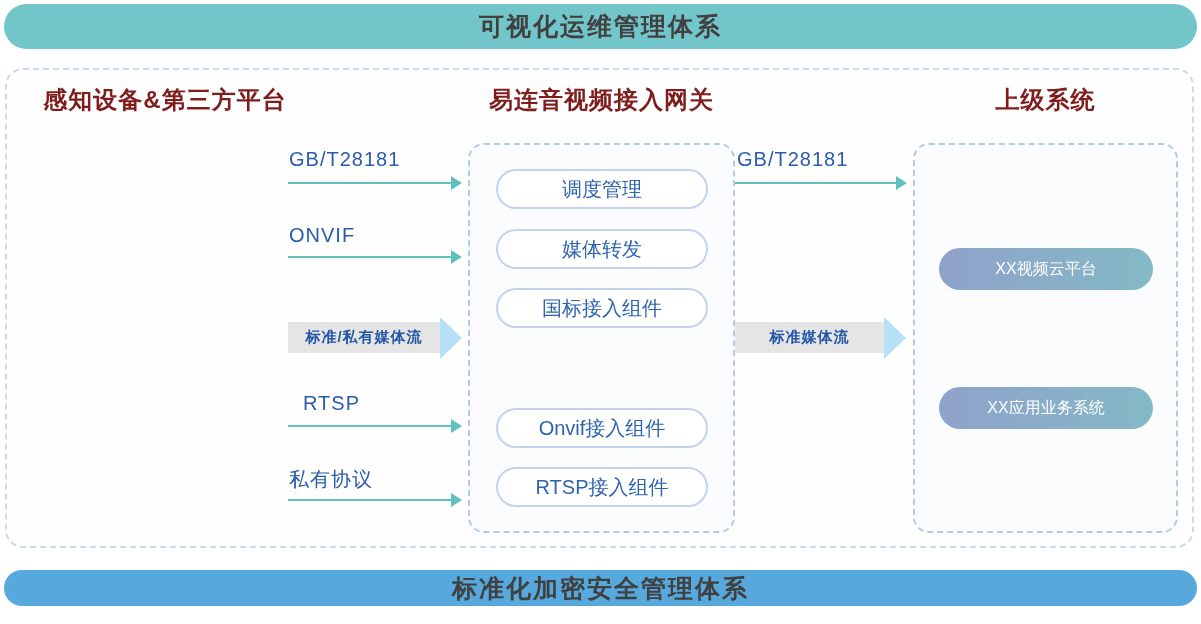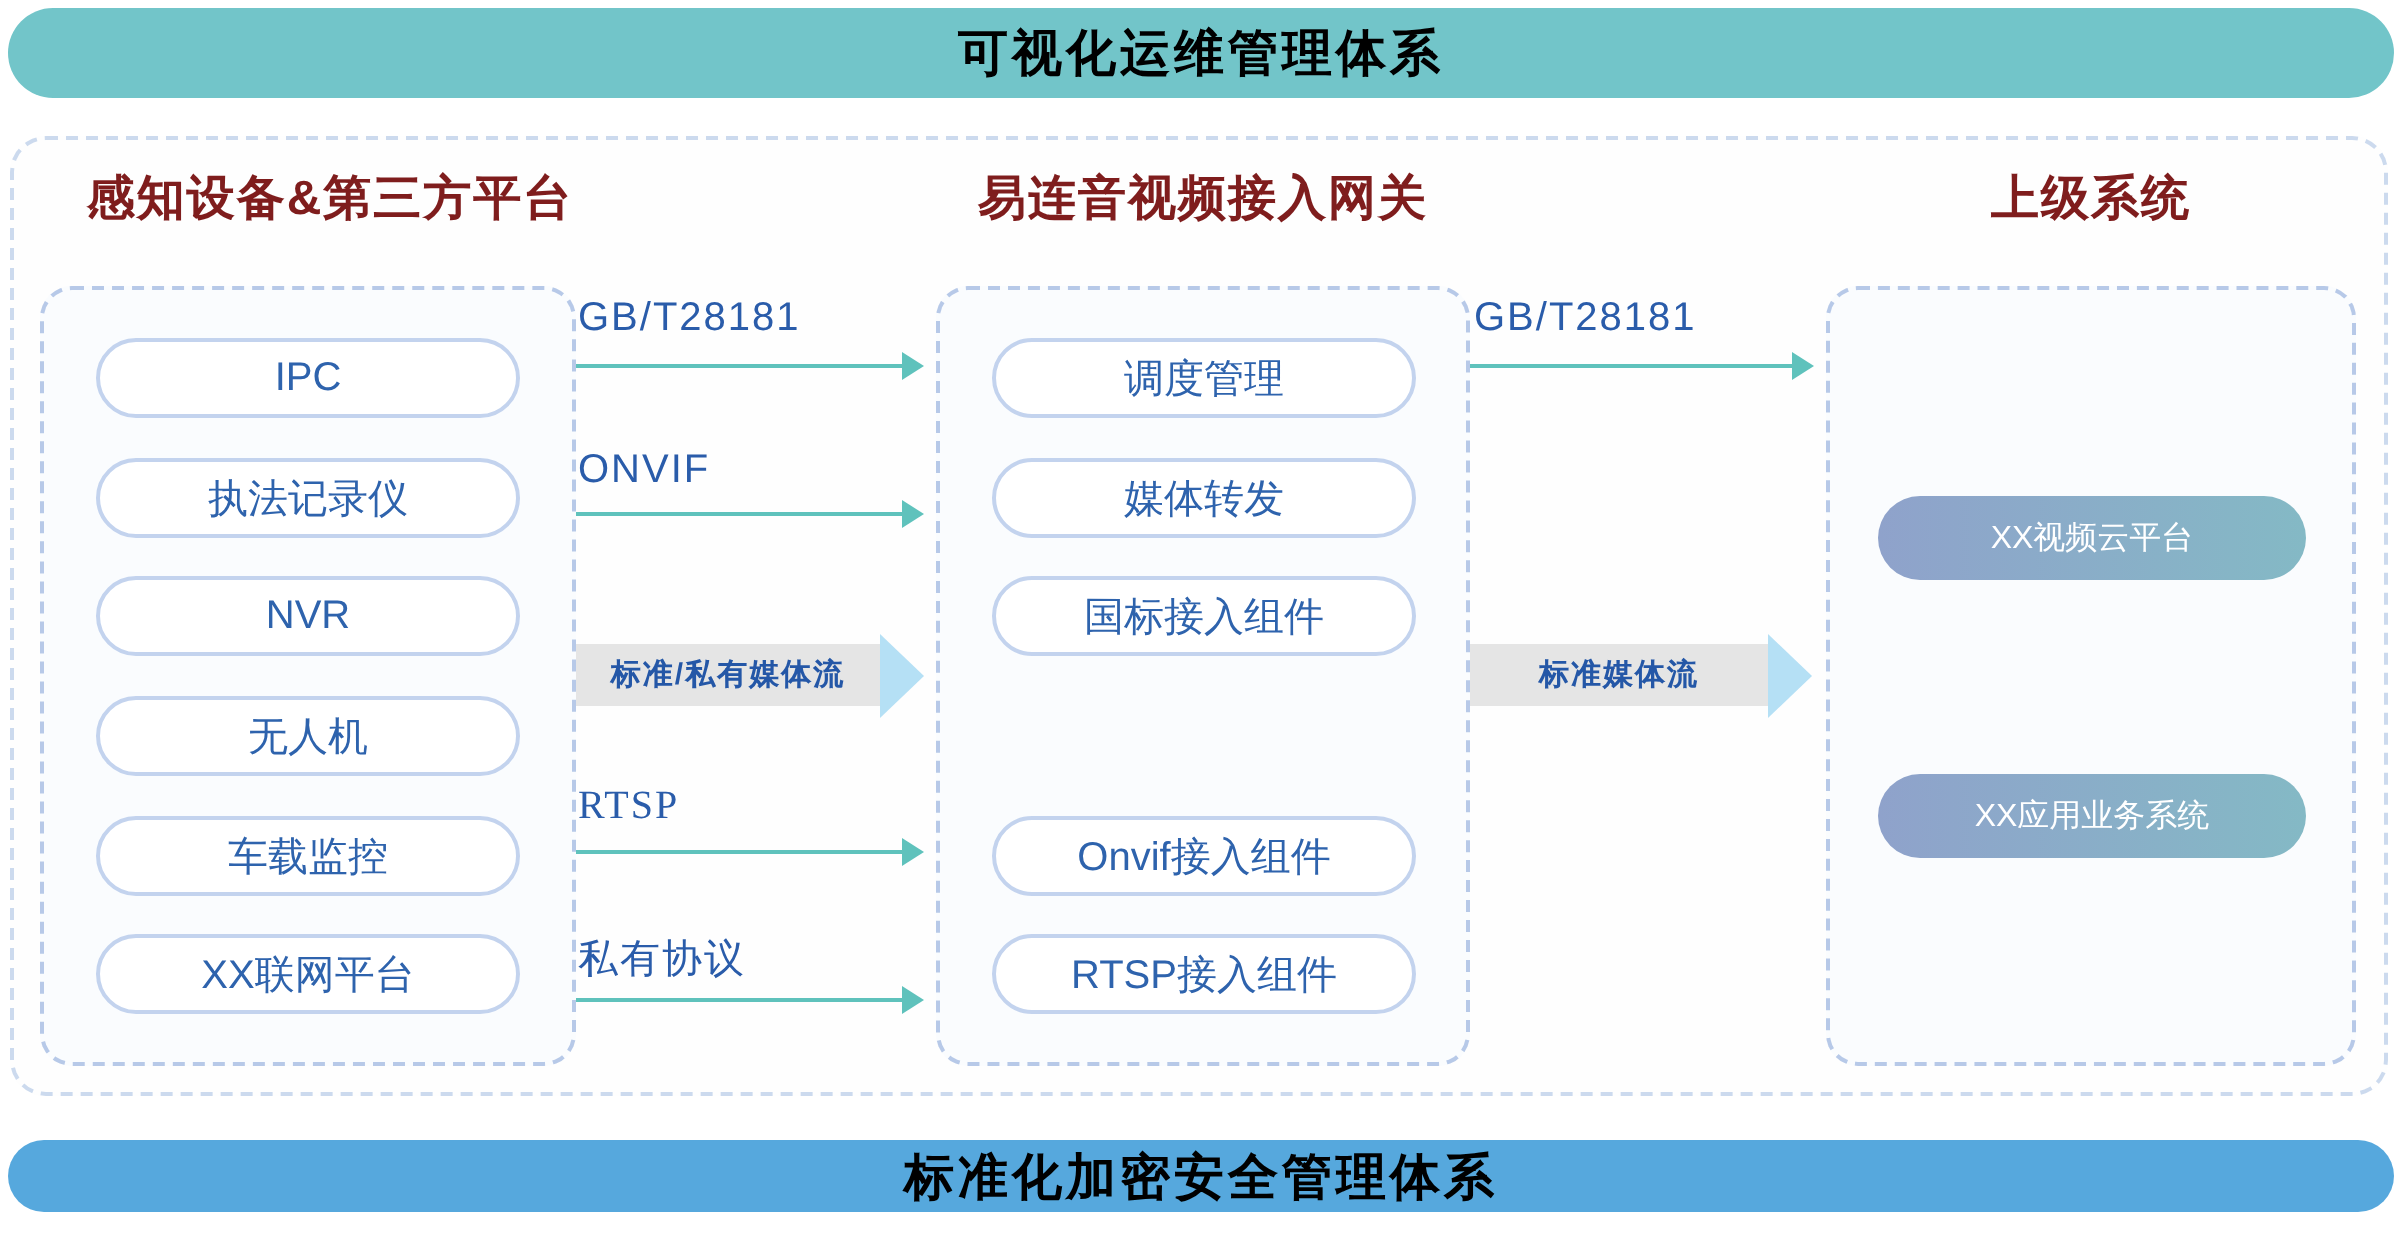--- a/index.html
+++ b/index.html
@@ -12,21 +12,21 @@
     position: relative;
     width: 1201px; height: 624px;
     background: #ffffff;
     overflow: hidden;
   }
   
   .banner {
     position: absolute;
     left: 4px; width: 1193px; height: 45px;
     border-radius: 23px;
-    color: #000000;
+    color: #404040;
     font-size: 25px; font-weight: bold; letter-spacing: 2px;
     display: flex; align-items: center; justify-content: center;
   }
   .banner.top { top: 4px; background: #72c5c9; }
   .banner.bottom { top: 570px; height: 36px; border-radius: 24px; background: #56a8dd; }
 
   
   .outer-frame {
     position: absolute;
     left: 5px; top: 68px; width: 1189px; height: 480px;
@@ -124,28 +124,20 @@
   <div class="banner top">
     <span>可视化运维管理体系</span>
   </div>
 
   <div class="outer-frame"></div>
 
   <div class="col-title t-devices">感知设备&amp;第三方平台</div>
   <div class="col-title t-gateway">易连音视频接入网关</div>
   <div class="col-title t-upper">上级系统</div>
 
-  <div class="inner-box box-devices">
-    <div class="pill p0">IPC</div>
-    <div class="pill p1">执法记录仪</div>
-    <div class="pill p2">NVR</div>
-    <div class="pill p3">无人机</div>
-    <div class="pill p4">车载监控</div>
-    <div class="pill p5">XX联网平台</div>
-  </div>
 
   <div class="inner-box box-gateway">
     <div class="pill p0">调度管理</div>
     <div class="pill p1">媒体转发</div>
     <div class="pill p2">国标接入组件</div>
     <div class="pill p4">Onvif接入组件</div>
     <div class="pill p5">RTSP接入组件</div>
   </div>
 
   <div class="inner-box box-upper">
@@ -154,21 +146,21 @@
   </div>
 
   <div class="arrow-label" style="left:289px; top:148px;">GB/T28181</div>
   <div class="thin-arrow" style="left:288px; top:182px; width:163px;"></div>
 
   <div class="arrow-label" style="left:289px; top:224px;">ONVIF</div>
   <div class="thin-arrow" style="left:288px; top:256px; width:163px;"></div>
 
   <div class="big-arrow" style="left:288px; top:322px; width:152px;">标准/私有媒体流</div>
 
-  <div class="arrow-label" style="left:289px; top:392px;font-family:Liberation Serif, serif;">RTSP</div>
+  <div class="arrow-label" style="left:303px; top:392px;">RTSP</div>
   <div class="thin-arrow" style="left:288px; top:425px; width:163px;"></div>
 
   <div class="arrow-label" style="left:289px; top:466px;">私有协议</div>
   <div class="thin-arrow" style="left:288px; top:499px; width:163px;"></div>
 
   <div class="arrow-label" style="left:737px; top:148px;">GB/T28181</div>
   <div class="thin-arrow" style="left:735px; top:182px; width:161px;"></div>
 
   <div class="big-arrow" style="left:735px; top:322px; width:149px;">标准媒体流</div>
 

